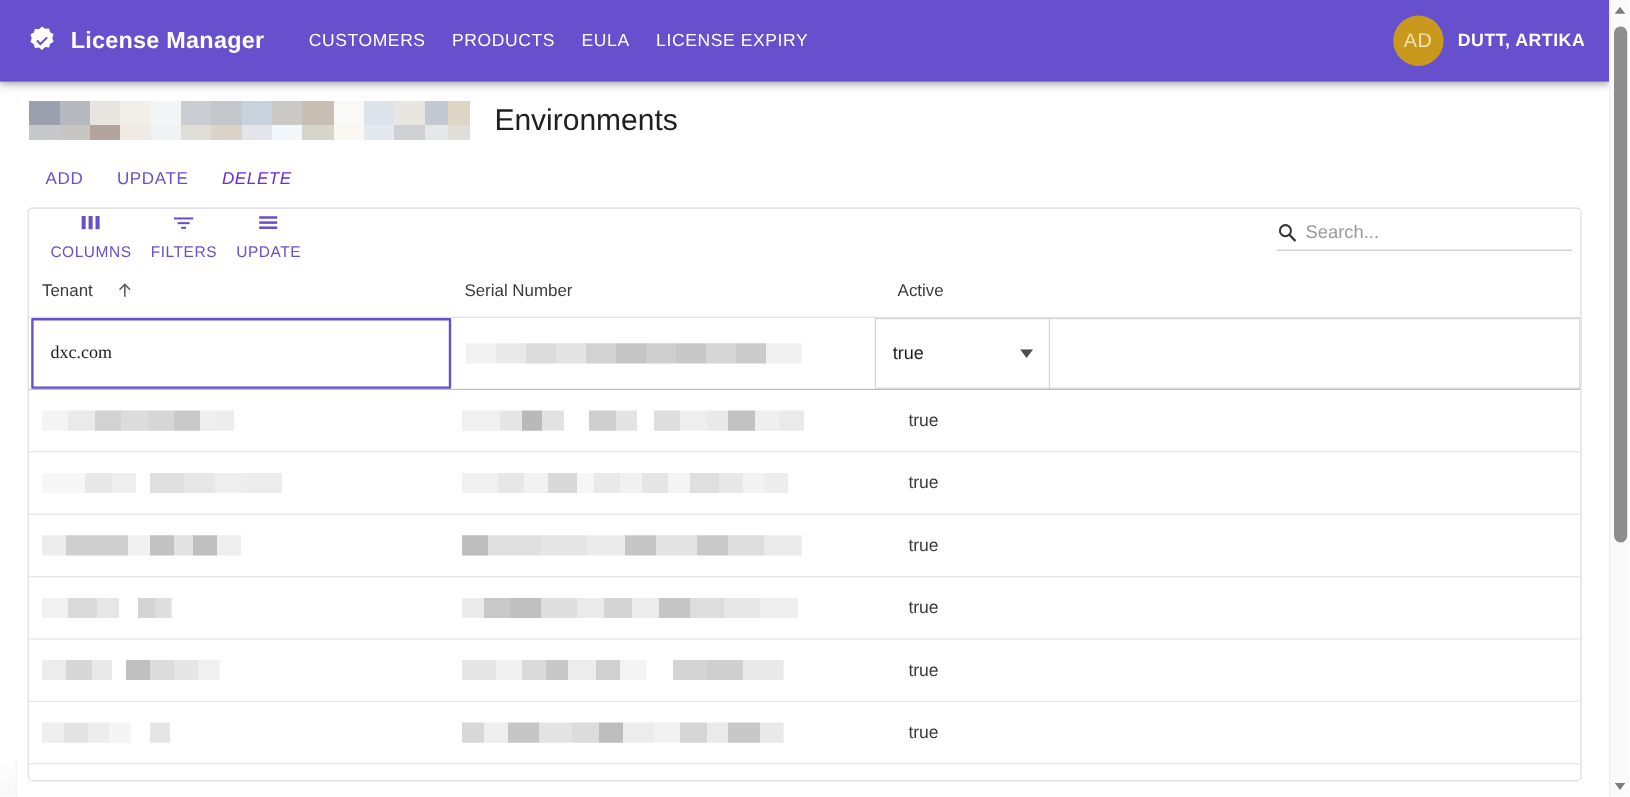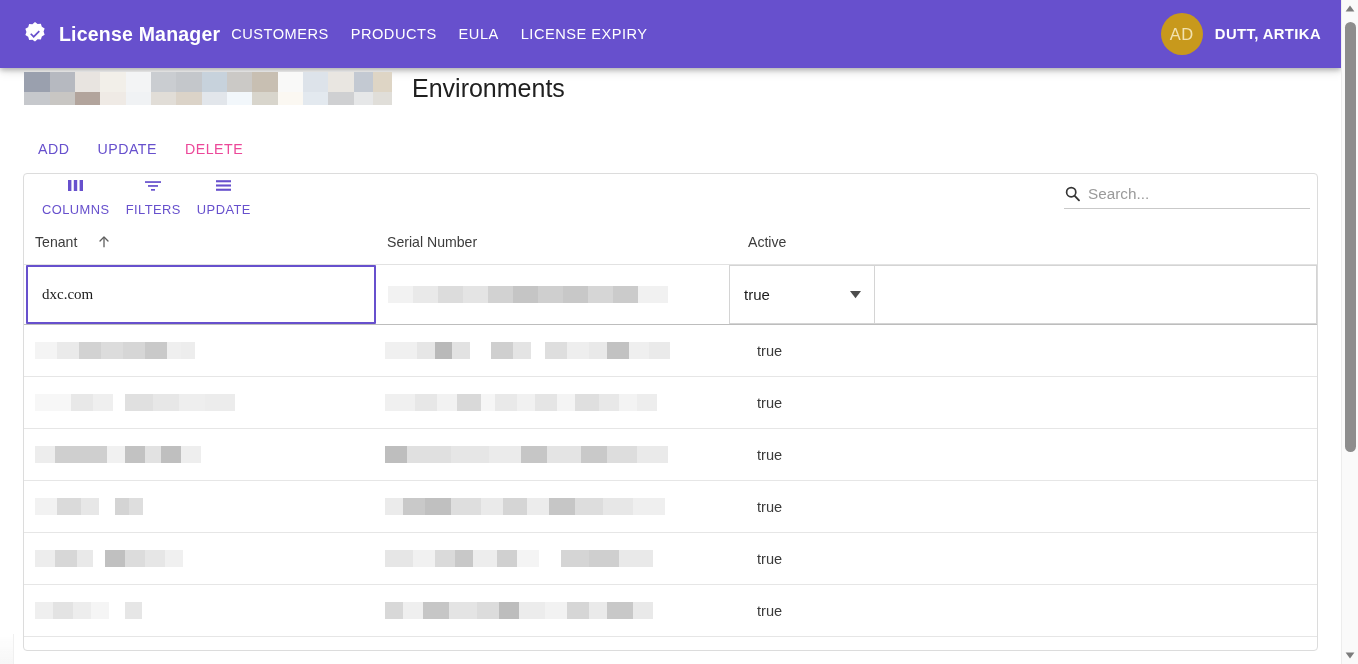--- a/index.html
+++ b/index.html
@@ -33,20 +33,21 @@
     background: #6750cd;
     box-shadow: 0 2px 5px rgba(0,0,0,0.26), 0 4px 10px rgba(0,0,0,0.10);
     display: flex;
     align-items: center;
     padding: 0 14px 0 22px;
   }
   .brand {
     display: flex;
     align-items: center;
     gap: 11px;
+    margin-right: 26px;
   }
   .brand-icon { width: 26px; height: 26px; display: block; flex: none; }
   .brand-title {
     color: #ffffff;
     font-size: 19.5px;
     font-weight: bold;
     letter-spacing: 0.2px;
     white-space: nowrap;
   }
   .nav {
@@ -89,21 +90,21 @@
     color: #ffffff;
     font-size: 14.8px;
     font-weight: bold;
     letter-spacing: 0.4px;
     white-space: nowrap;
   }
 
   
   .heading-row {
     position: absolute;
-    left: 24px; top: 72px;
+    left: 24px; top: 84px;
     display: flex;
     align-items: center;
     gap: 10px;
   }
   .redacted {
     display: block;
     height: 33px;
     flex: none;
   }
   .page-title {
@@ -126,21 +127,21 @@
     letter-spacing: 0.5px;
     padding: 5px 14px;
     border-radius: 4px;
     cursor: pointer;
     white-space: nowrap;
     background: transparent;
     border: none;
     font-family: inherit;
   }
   .action-link.primary { color: #6750cd; }
-  .action-link.danger  { color: #ec4899; }
+  .action-link.danger  { color: #6d28d9; font-style: italic; }
 
   
   .grid {
     position: absolute;
     left: 23px; top: 173px;
     width: 1295px; height: 478px;
     border: 1px solid #dcdcdc;
     border-radius: 4px;
     background: #ffffff;
     overflow: hidden;

